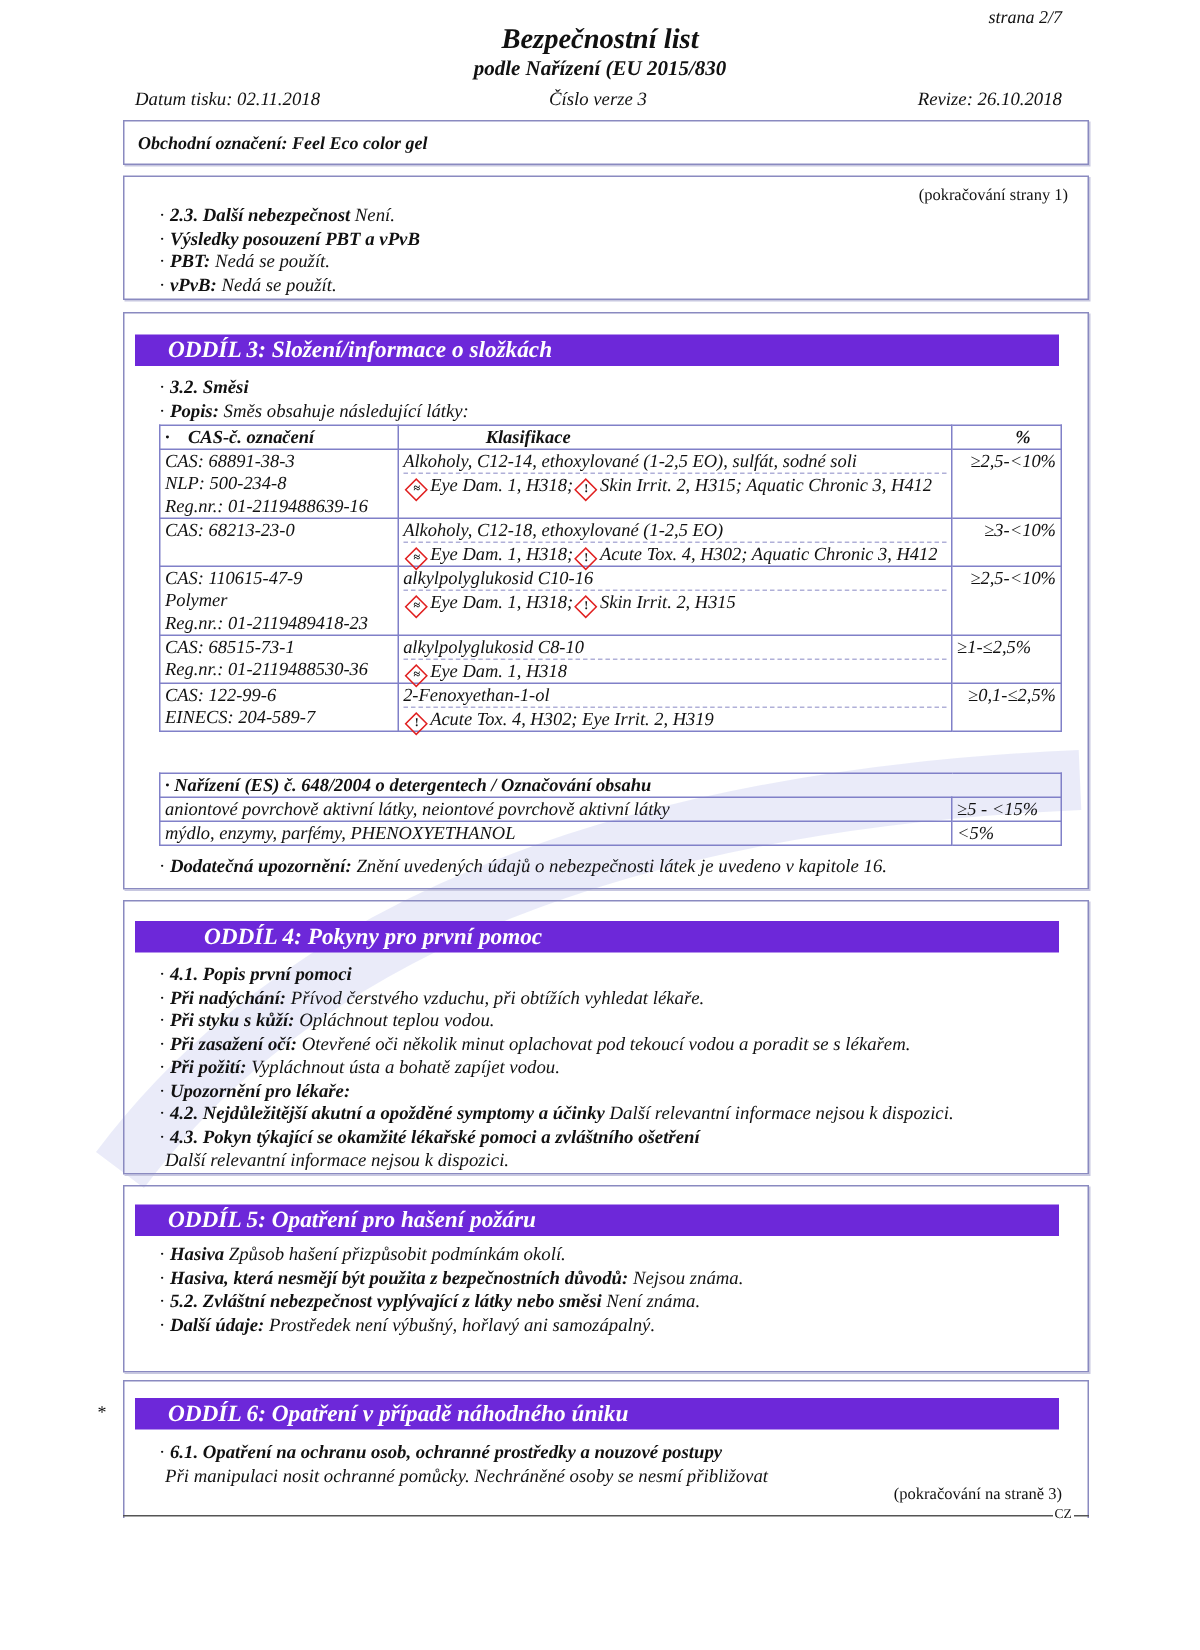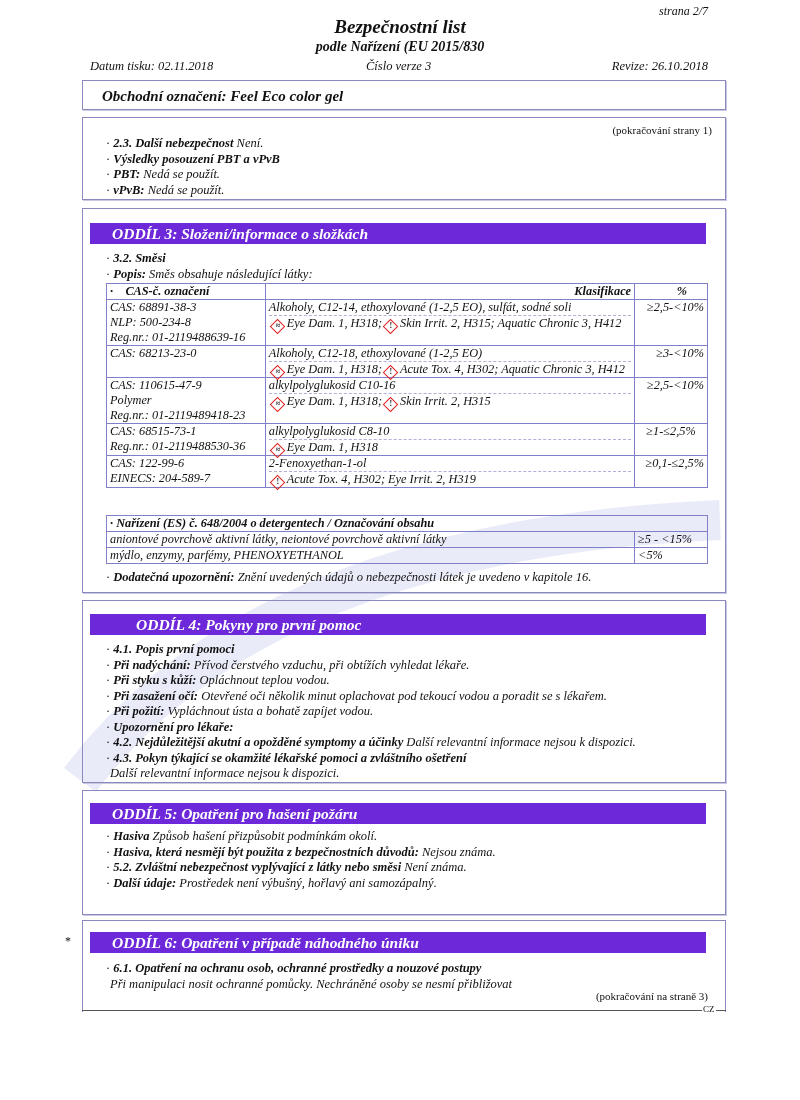--- a/index.html
+++ b/index.html
@@ -40,21 +40,21 @@
 </svg>
 
 <div class="abs" id="page-num">strana 2/7</div>
 <div class="abs" id="title">Bezpečnostní list</div>
 <div class="abs" id="subtitle">podle Nařízení (EU 2015/830</div>
 <div class="abs meta" id="meta-date">Datum tisku: 02.11.2018</div>
 <div class="abs meta" id="meta-version">Číslo verze 3</div>
 <div class="abs meta" id="meta-revision">Revize: 26.10.2018</div>
 
 <div class="abs box" id="trade-box"></div>
-<div class="abs b" id="trade-name" style="font-size:15px;margin-left:10px;">Obchodní označení: Feel Eco color gel</div>
+<div class="abs b" id="trade-name" style="font-size:12px;">Obchodní označení: Feel Eco color gel</div>
 
 <div class="abs box" id="box23"></div>
 <div class="abs cont" style="right:88px; top:124px;">(pokračování  strany 1)</div>
 <div class="abs" style="left:106px; top:136px;">
   <div class="line">· <span class="b">2.3. Další nebezpečnost</span><span class="it"> Není.</span></div>
   <div class="line">· <span class="b">Výsledky posouzení PBT a vPvB</span><span class="it"></span></div>
   <div class="line">· <span class="b">PBT:</span><span class="it"> Nedá se použít.</span></div>
   <div class="line">· <span class="b">vPvB:</span><span class="it"> Nedá se použít.</span></div>
 </div>
 
@@ -67,21 +67,21 @@
 
 <table class="abs comp" style="left:106px; top:283px; width:602px;">
   <colgroup>
       <col style="width:159px">
       <col style="width:370px">
       <col style="width:73px">
     </colgroup>
   <tbody>
       <tr class="hd">
     <td>·&nbsp;&nbsp;&nbsp;&nbsp;<span>CAS-č.  označení</span></td>
-    <td style="padding-left:58px;text-align:right;">Klasifikace</td>
+    <td style="padding-left:58px;">Klasifikace</td>
     <td style="text-align:right; padding-right:20px;">%</td>
   </tr>
   </tbody>
     <tbody id="comp-body">
       <tr>
         <td>
           <div>CAS: 68891-38-3</div>
           <div>NLP: 500-234-8</div>
           <div>Reg.nr.: 01-2119488639-16</div>
         </td>
@@ -115,21 +115,21 @@
       </tr>
       <tr>
         <td>
           <div>CAS: 68515-73-1</div>
           <div>Reg.nr.: 01-2119488530-36</div>
         </td>
         <td>
           <div>alkylpolyglukosid C8-10</div>
           <div class="klasif-sub"><span class="haz"><span>≈</span></span><span>Eye Dam. 1, H318</span></div>
         </td>
-        <td style="text-align: center;">≥1-≤2,5%</td>
+        <td style="text-align: left;">≥1-≤2,5%</td>
       </tr>
       <tr>
         <td>
           <div>CAS: 122-99-6</div>
           <div>EINECS: 204-589-7</div>
         </td>
         <td>
           <div>2-Fenoxyethan-1-ol</div>
           <div class="klasif-sub"><span class="haz"><span>!</span></span><span>Acute Tox. 4, H302; Eye Irrit. 2, H319</span></div>
         </td>

